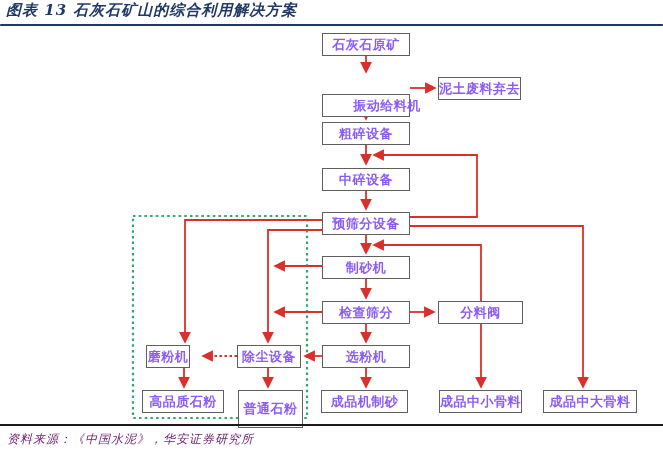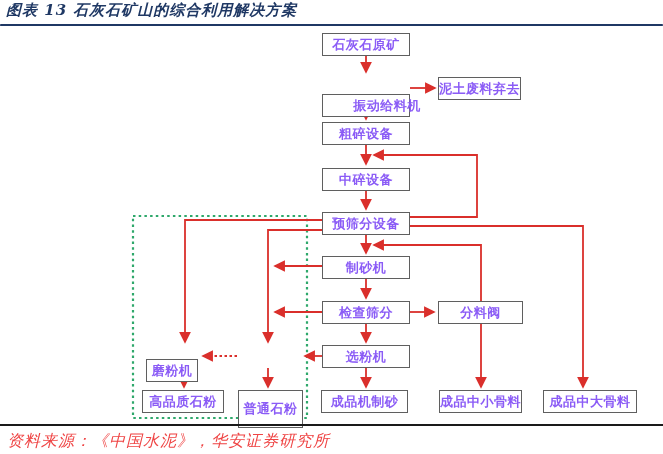--- a/index.html
+++ b/index.html
@@ -23,22 +23,22 @@
     background:#1F3864;
   }
   .bottom-rule{
     position:absolute;left:0;top:424px;width:663px;height:2px;
     background:#1a1a1a;
   }
   .source-note{
     position:absolute;left:7px;top:431px;
     font-family:"DejaVu Serif", serif;
     font-style:italic;
-    font-size:16px;letter-spacing:1px;
-    color:#ef4444;white-space:nowrap;
+    font-size:12px;letter-spacing:1px;
+    color:#701a75;white-space:nowrap;
   }
   svg.wires{position:absolute;left:0;top:0;}
   .node{
     position:absolute;
     box-sizing:border-box;
     background:#ffffff;
     border:1.4px solid #5f5f5f;
     display:flex;align-items:center;justify-content:center;
     font-size:13px;font-weight:700;color:#8b5cf6;
     white-space:nowrap;
@@ -91,21 +91,22 @@
   <div class="node" style="left:322px;top:33px;width:88px;height:23px;">石灰石原矿</div>
   <div class="node" style="left:322px;top:94px;width:88px;height:23px;padding-left:42px;">振动给料机</div>
   <div class="node" style="left:438px;top:77px;width:83px;height:23px;">泥土废料弃去</div>
   <div class="node" style="left:322px;top:122px;width:88px;height:23px;">粗碎设备</div>
   <div class="node" style="left:322px;top:168px;width:88px;height:23px;">中碎设备</div>
   <div class="node" style="left:322px;top:212px;width:88px;height:23px;">预筛分设备</div>
   <div class="node" style="left:322px;top:256px;width:88px;height:23px;">制砂机</div>
   <div class="node" style="left:322px;top:301px;width:88px;height:23px;">检查筛分</div>
   <div class="node" style="left:438px;top:301px;width:85px;height:23px;">分料阀</div>
   <div class="node" style="left:322px;top:345px;width:88px;height:23px;">选粉机</div>
-  <div class="node" style="left:146px;top:359px;width:52px;height:23px;">磨粉机</div>
+  <div class="node" style="left:146px;top:345px;width:44px;height:23px;">磨粉机</div>
+  <div class="node" style="left:237px;top:345px;width:64px;height:23px;">除尘设备</div>
   <div class="node" style="left:321px;top:390px;width:87px;height:23px;">成品机制砂</div>
   <div class="node" style="left:142px;top:390px;width:82px;height:23px;">高品质石粉</div>
   <div class="node" style="left:238px;top:390px;width:65px;height:38px;text-align:right;">普通石粉</div>
   <div class="node" style="left:439px;top:390px;width:83px;height:23px;">成品中小骨料</div>
   <div class="node" style="left:543px;top:390px;width:94px;height:23px;">成品中大骨料</div>
 
   <div class="bottom-rule"></div>
   <div class="source-note">资料来源：《中国水泥》，华安证券研究所</div>
 
 </div>

